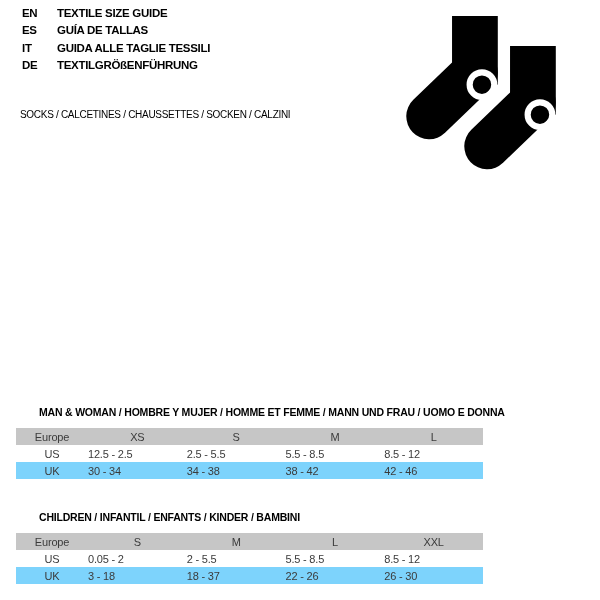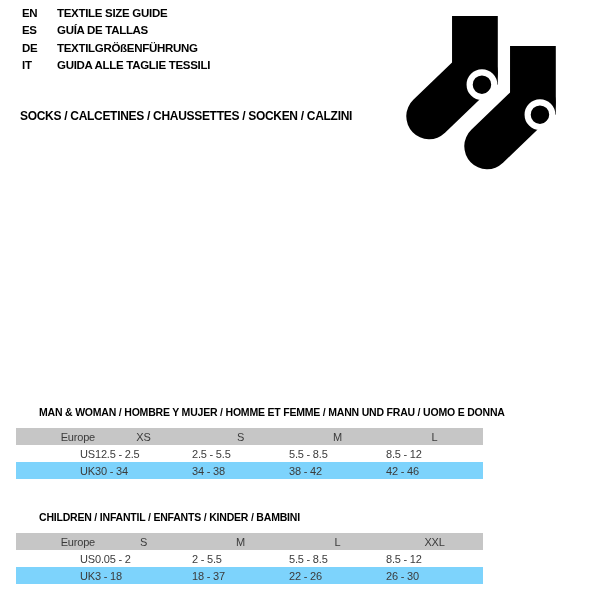--- a/index.html
+++ b/index.html
@@ -27,22 +27,22 @@
     font-size: 11.5px;
     letter-spacing: -0.3px;
     white-space: nowrap;
   }
   .lang-code { width: 35px; flex: 0 0 35px; }
 
   .category-line {
     position: absolute;
     left: 20px;
     top: 109px;
-    font-weight: 700;
-    font-size: 12px;
+    font-weight: 400;
+    font-size: 10px;
     letter-spacing: -0.3px;
     white-space: nowrap;
   }
 
   
   .socks-svg {
     position: absolute;
     left: 405px;
     top: 14px;
     width: 160px;
@@ -78,47 +78,46 @@
     color: #3b3b3b;
   }
   .size-table th, .size-table td {
     height: 17px;
     padding: 0;
     font-weight: 400;
     vertical-align: middle;
   }
   .size-table .col-label {
     width: 72px;
-    text-align: right;
-    padding-left: 7px;
+    text-align: center;
   }
   .size-table .thead th { background: #c6c6c6; }
   .size-table .row-alt td { background: #7dd3fc; }
 </style>
 </head>
 <body>
 
 <div class="page">
 
   <div class="lang-block">
     <div class="lang-row">
       <span class="lang-code">EN</span>
       <span class="lang-label">TEXTILE SIZE GUIDE</span>
     </div>
     <div class="lang-row">
       <span class="lang-code">ES</span>
       <span class="lang-label">GUÍA DE TALLAS</span>
     </div>
     <div class="lang-row">
+      <span class="lang-code">IT</span>
+      <span class="lang-label">GUIDA ALLE TAGLIE TESSILI</span>
+    </div>
+    <div class="lang-row">
       <span class="lang-code">DE</span>
       <span class="lang-label">TEXTILGRÖßENFÜHRUNG</span>
-    </div>
-    <div class="lang-row">
-      <span class="lang-code">IT</span>
-      <span class="lang-label">GUIDA ALLE TAGLIE TESSILI</span>
     </div>
   </div>
 
   <div class="category-line">SOCKS / CALCETINES / CHAUSSETTES / SOCKEN / CALZINI</div>
 
   <svg class="socks-svg" viewBox="0 0 160 160" aria-hidden="true">
     <defs>
       <g id="sock">
         <rect x="58" y="0" width="52" height="78" fill="#000"></rect>
         <path d="M84,64 L32,114" stroke="#000" stroke-width="52" stroke-linecap="round" fill="none"></path>

